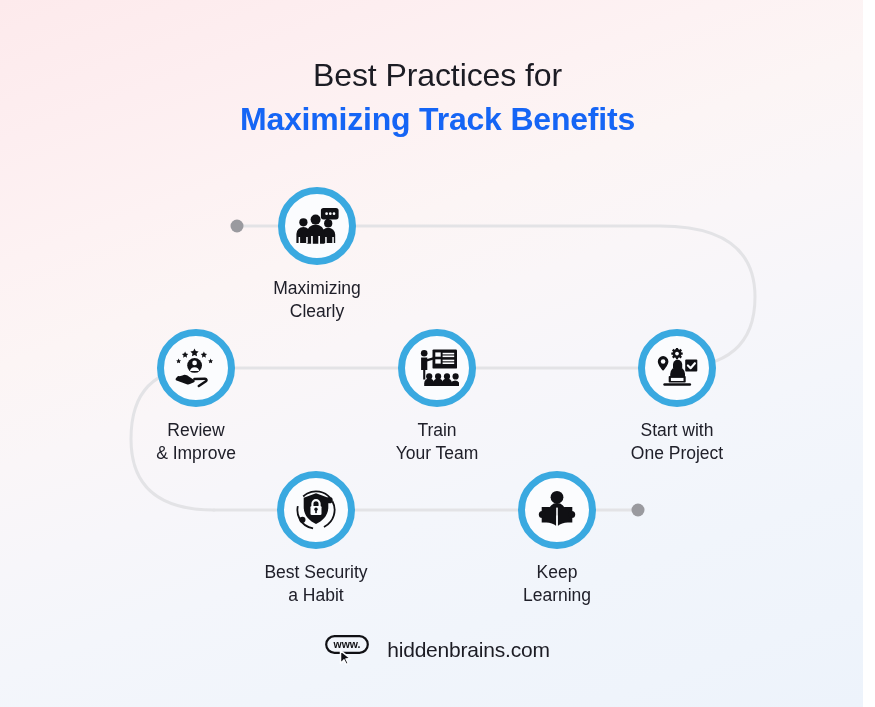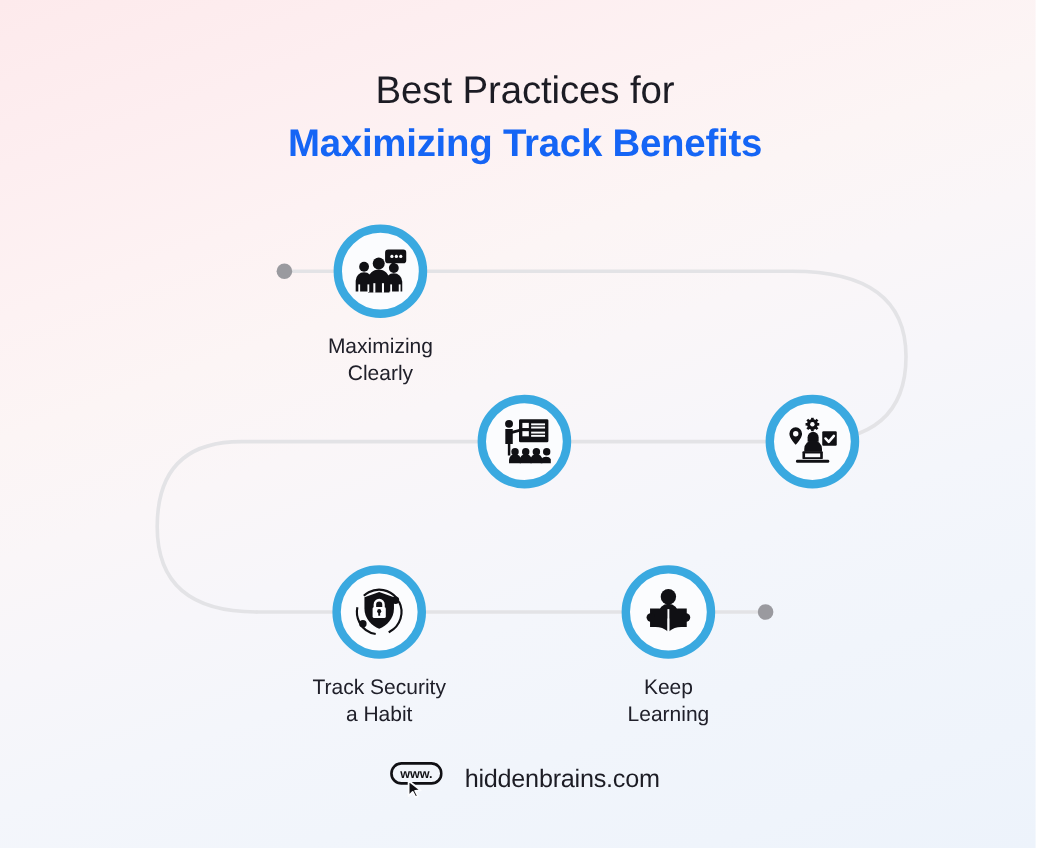--- a/index.html
+++ b/index.html
@@ -167,20 +167,45 @@
           <rect x="30.2" y="31" width="1.5" height="6.4" fill="#fbfcfe"></rect>
           <rect x="37.3" y="31" width="1.5" height="6.4" fill="#fbfcfe"></rect>
         </g>
       </svg>
     </div>
     <div class="node-label">Maximizing
 Clearly</div>
   </div>
 
 
+  <div class="node" style="left:196px; top:329px;">
+    <div class="node-ring">
+      <svg width="44" height="40" viewBox="0 0 44 40">
+        <g fill="#101014">
+
+          <path d="M20.5 0.4 l1.25 2.6 2.85 0.4 -2.05 2 0.5 2.85 -2.55 -1.35 -2.55 1.35 0.5 -2.85 -2.05 -2 2.85 -0.4 z"></path>
+          <path d="M11.1 3.6 l0.95 2 2.2 0.3 -1.6 1.55 0.4 2.2 -1.95 -1.05 -1.95 1.05 0.38 -2.2 -1.6 -1.55 2.2 -0.3 z"></path>
+          <path d="M29.9 3.6 l0.95 2 2.2 0.3 -1.6 1.55 0.4 2.2 -1.95 -1.05 -1.95 1.05 0.38 -2.2 -1.6 -1.55 2.2 -0.3 z"></path>
+          <path d="M4.6 10.6 l0.75 1.55 1.72 0.25 -1.24 1.2 0.3 1.7 -1.53 -0.8 -1.53 0.8 0.3 -1.7 -1.24 -1.2 1.72 -0.25 z"></path>
+          <path d="M36.6 10.6 l0.75 1.55 1.72 0.25 -1.24 1.2 0.3 1.7 -1.53 -0.8 -1.53 0.8 0.3 -1.7 -1.24 -1.2 1.72 -0.25 z"></path>
+
+          <circle cx="20.6" cy="17.4" r="7.4"></circle>
+          <circle cx="20.6" cy="14.9" r="2.35" fill="#fbfcfe"></circle>
+          <path d="M15.9 23.1 a4.8 4.8 0 0 1 9.4 0 z" fill="#fbfcfe"></path>
+
+          <path d="M8.4 27.5 c2.3 -1.4 4.6 -0.4 6.4 0.9 l5.4 3.7 c0.8 0.55 0.7 1.7 -0.2 2.1 l-4.1 1.8
+                   c-1.0 0.45 -2.1 0.5 -3.15 0.15 L2.6 32.6 c-1.0 -0.35 -1.35 -1.6 -0.65 -2.4
+                   l1.3 -1.5 c0.55 -0.65 1.5 -0.8 2.25 -0.35 z"></path>
+          <path d="M20.4 31.1 l10.6 -0.45 c1.45 -0.05 2.1 1.8 0.9 2.6 l-7.1 4.7" fill="none" stroke="#101014" stroke-width="2.5" stroke-linecap="round" stroke-linejoin="round"></path>
+        </g>
+      </svg>
+    </div>
+    <div class="node-label">Review
+&amp; Improve</div>
+  </div>
 
   <div class="node" style="left:437px; top:329px;">
     <div class="node-ring">
       <svg width="44" height="40" viewBox="0 0 44 40">
         <g fill="#101014">
 
           <rect x="17.5" y="1.4" width="24.5" height="19.2" rx="1.2"></rect>
           <rect x="20.3" y="4.4" width="5.4" height="4.3" fill="#fbfcfe"></rect>
           <rect x="27.6" y="4.8" width="11.6" height="1.6" fill="#fbfcfe"></rect>
           <rect x="27.6" y="7.5" width="11.6" height="1.6" fill="#fbfcfe"></rect>
@@ -196,20 +221,22 @@
           <path d="M9.2 38 v-2.6 a5 5 0 0 1 10 0 V38 z"></path>
           <circle cx="23.1" cy="28.4" r="3.1"></circle>
           <path d="M18.1 38 v-2.6 a5 5 0 0 1 10 0 V38 z"></path>
           <circle cx="32" cy="28.4" r="3.1"></circle>
           <path d="M27 38 v-2.6 a5 5 0 0 1 10 0 V38 z"></path>
           <circle cx="40.6" cy="28.4" r="3.1"></circle>
           <path d="M35.6 38 v-2.6 a5 5 0 0 1 9 0 V38 z"></path>
         </g>
       </svg>
     </div>
+    <div class="node-label">Train
+Your Team</div>
   </div>
 
   <div class="node" style="left:677px; top:329px;">
     <div class="node-ring">
       <svg width="44" height="40" viewBox="0 0 44 40">
         <g fill="#101014">
 
           <circle cx="22" cy="5.6" r="4.5"></circle>
           <circle cx="22" cy="5.6" r="1.85" fill="#fbfcfe"></circle>
           <g>
@@ -231,20 +258,22 @@
 
           <path d="M18 16.4 a4.6 4.6 0 0 1 9.2 0 v3.7 h-9.2 z"></path>
           <path d="M15.2 28.4 v-2.3 a7.4 7.4 0 0 1 14.8 0 v2.3 z"></path>
 
           <rect x="13.7" y="28.1" width="17" height="6.5" rx="0.8"></rect>
           <rect x="15.9" y="29.9" width="12.6" height="3.1" fill="#fbfcfe"></rect>
           <rect x="8.3" y="35.2" width="27.8" height="2.5" rx="1.2"></rect>
         </g>
       </svg>
     </div>
+    <div class="node-label">Start with
+One Project</div>
   </div>
 
   <div class="node" style="left:316px; top:471px;">
     <div class="node-ring">
       <svg width="42" height="42" viewBox="0 0 42 42">
         <g fill="#101014">
 
           <ellipse cx="21" cy="21" rx="18.6" ry="18.6" fill="none" stroke="#101014" stroke-width="1.8" stroke-dasharray="30 11" transform="rotate(-28 21 21)"></ellipse>
 
           <circle cx="34.6" cy="11.2" r="3.1"></circle>
@@ -253,21 +282,21 @@
           <path d="M21 4.3 l12.3 4.5 v9.2 c0 8.6 -6.0 14.2 -12.3 16.9
                    c-6.3 -2.7 -12.3 -8.3 -12.3 -16.9 v-9.2 z"></path>
 
           <path d="M17.4 17.2 v-2.5 a3.6 3.6 0 0 1 7.2 0 v2.5" fill="none" stroke="#fbfcfe" stroke-width="2.1"></path>
           <rect x="15.5" y="16.9" width="11" height="9.2" rx="1.3" fill="#fbfcfe"></rect>
           <circle cx="21" cy="20.3" r="1.7" fill="#101014"></circle>
           <rect x="20.2" y="20.6" width="1.6" height="3.5" fill="#101014"></rect>
         </g>
       </svg>
     </div>
-    <div class="node-label">Track Security
+    <div class="node-label">Best Security
 a Habit</div>
   </div>
 
   <div class="node" style="left:557px; top:471px;">
     <div class="node-ring">
       <svg width="42" height="40" viewBox="0 0 42 40">
         <g fill="#101014">
 
           <circle cx="21" cy="7.3" r="6.4"></circle>
 

